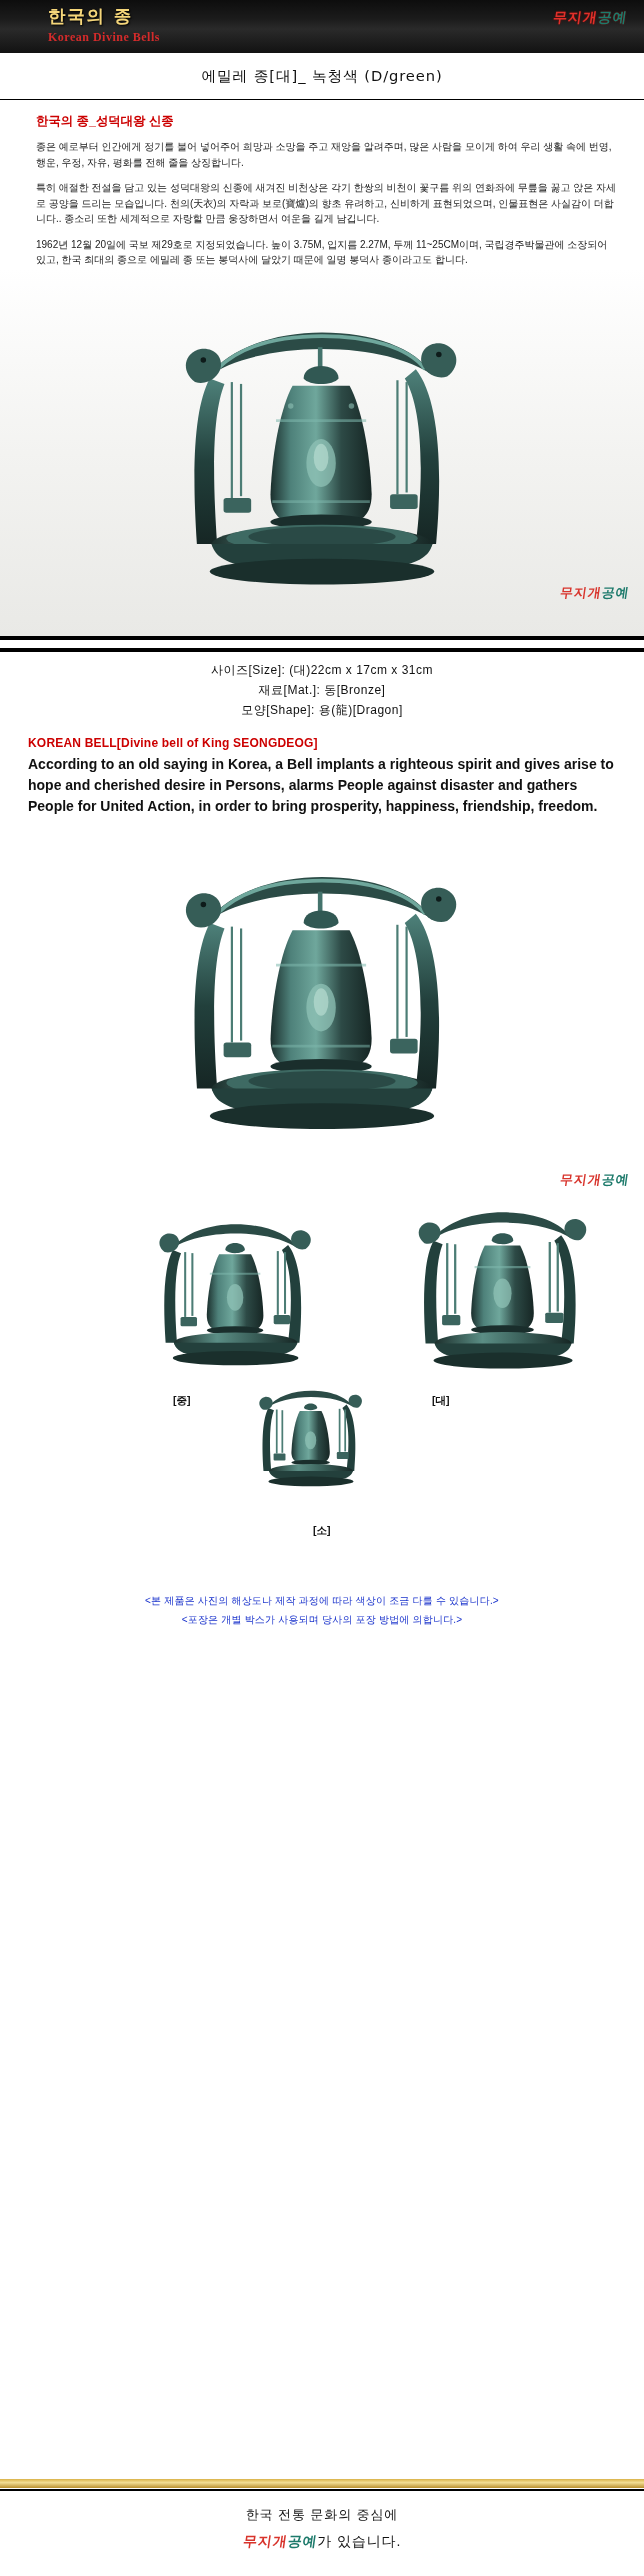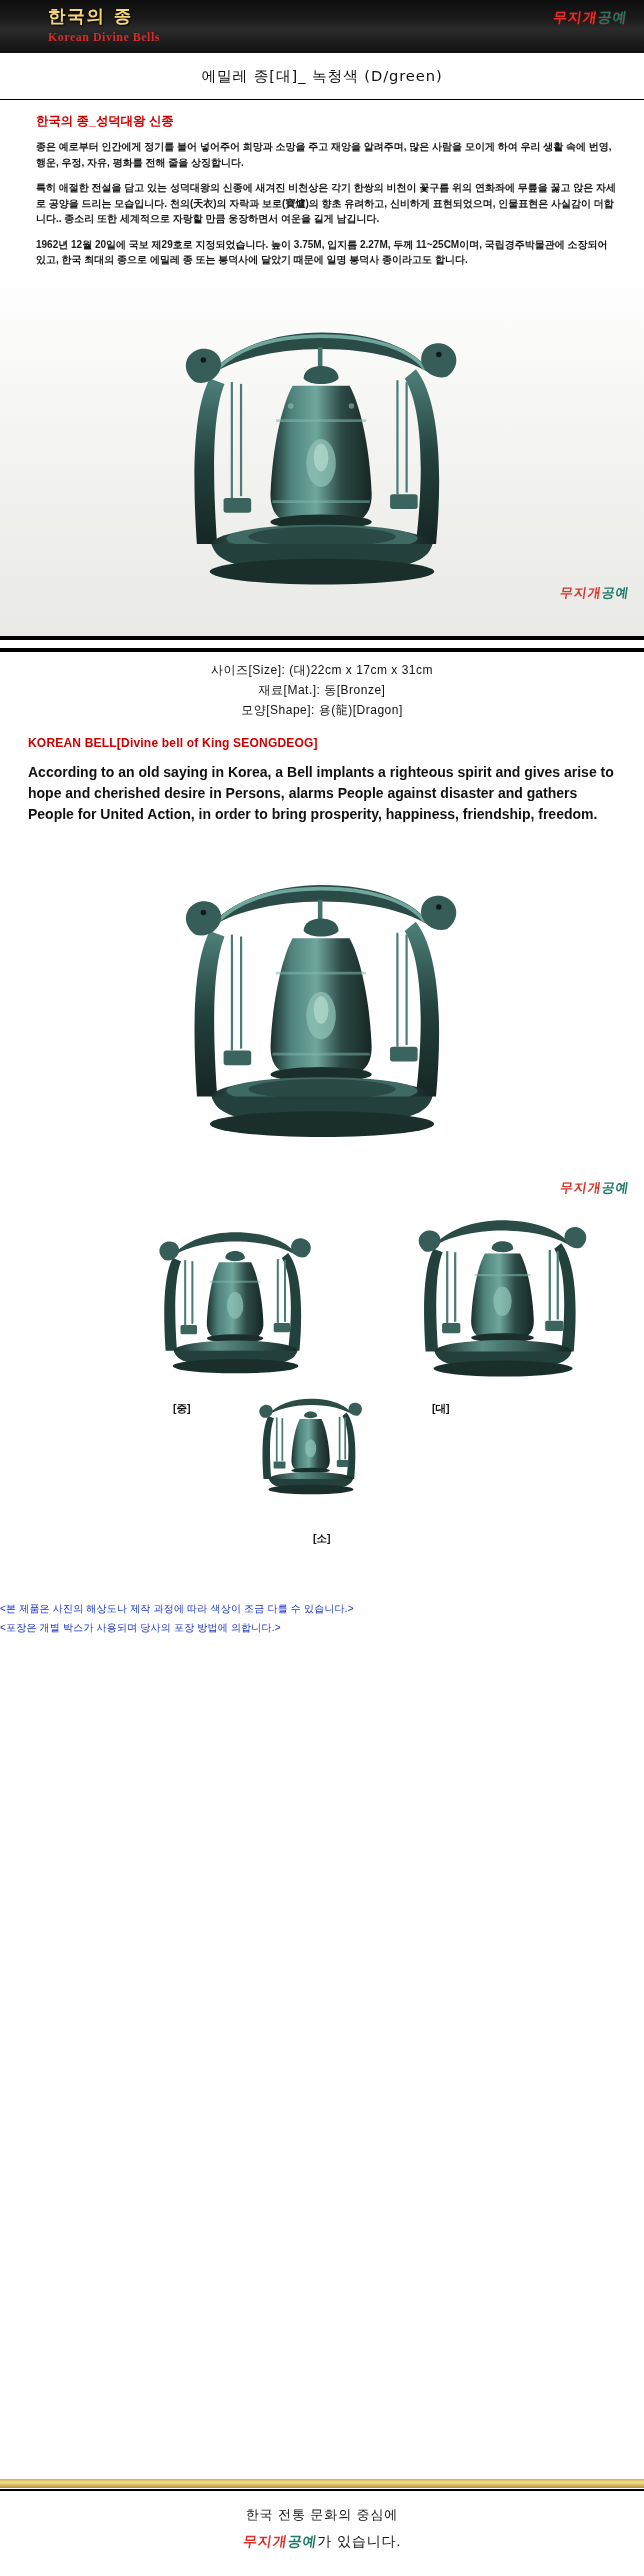--- a/index.html
+++ b/index.html
@@ -87,21 +87,21 @@
   .kr-heading {
     font-size: 12.4px;
     font-weight: bold;
     color: #cc0000;
     margin-bottom: 9.2px;
   }
   .kr-para {
     font-size: 10px;
     line-height: 1.55;
     color: #1a1a1a;
-    font-weight: bold;
+    font-weight: normal;
     margin-bottom: 10px;
   }
   .kr-para.last { margin-bottom: 0; }
 
   
   .stage {
     position: relative;
     width: 644px;
     background: #ffffff;
     overflow: hidden;
@@ -145,21 +145,21 @@
   }
 
   
   .en-block {
     padding: 14.7px 28px 0 28px;
   }
   .en-heading {
     font-size: 12px;
     font-weight: bold;
     color: #cc0000;
-    margin-bottom: 12px;
+    margin-bottom: 4px;
     letter-spacing: 0.2px;
   }
   .en-para {
     font-size: 14px;
     line-height: 1.5;
     font-weight: bold;
     color: #111;
   }
 
   
@@ -172,21 +172,21 @@
   }
   .size-label {
     position: absolute;
     font-size: 10.6px;
     font-weight: bold;
     color: #111;
   }
 
   
   .notes {
-    text-align: left;
+    text-align: center;
     padding-top: 5.5px;
   }
   .note-line {
     font-size: 10px;
     color: #1a33cc;
     line-height: 1.9;
     letter-spacing: 0.2px;
   }
 
   

